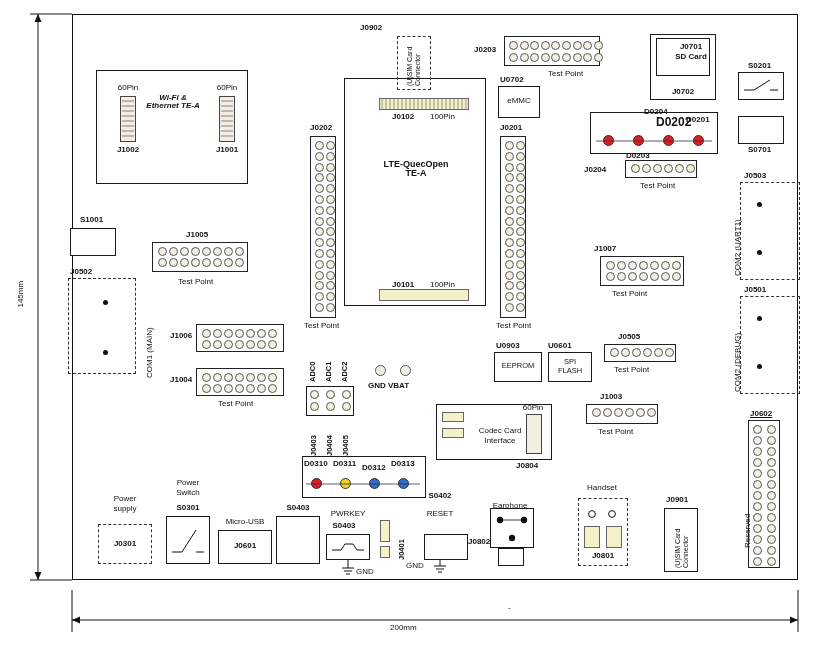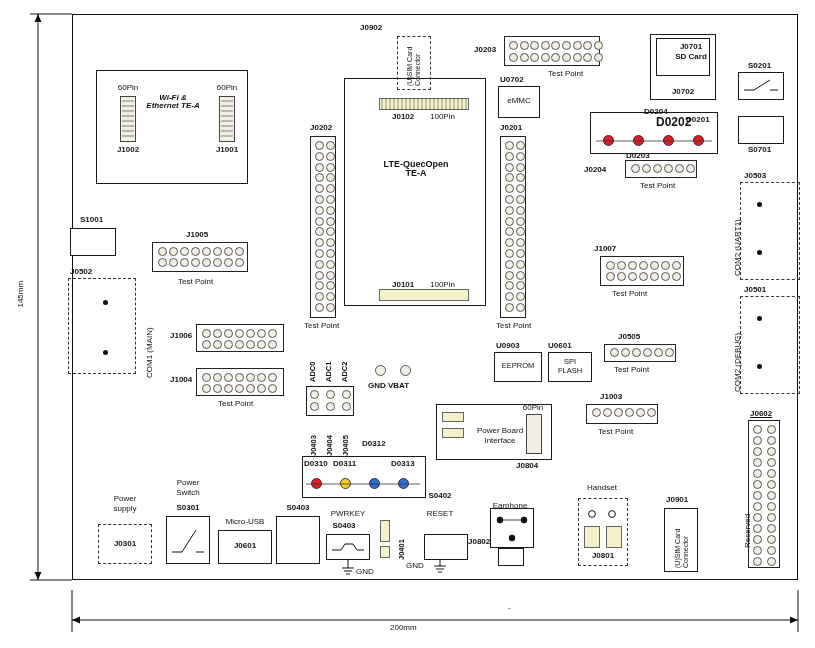--- a/index.html
+++ b/index.html
@@ -251,30 +251,30 @@
   <div class="lbl b" style="left:310px;top:456px;transform:rotate(-90deg);transform-origin:0 0;font-size:7.5px;">J0403</div>
   <div class="lbl b" style="left:326px;top:456px;transform:rotate(-90deg);transform-origin:0 0;font-size:7.5px;">J0404</div>
   <div class="lbl b" style="left:342px;top:456px;transform:rotate(-90deg);transform-origin:0 0;font-size:7.5px;">J0405</div>
   <div class="lbl b" style="left:368px;top:382px;">GND VBAT</div>
   <div class="pad" style="left:375px;top:365px;width:11px;height:11px;"></div>
   <div class="pad" style="left:400px;top:365px;width:11px;height:11px;"></div>
 
   <div class="box" style="left:436px;top:404px;width:116px;height:56px;"></div>
   <div class="conn-yellow" style="left:442px;top:412px;width:22px;height:10px;"></div>
   <div class="conn-yellow" style="left:442px;top:428px;width:22px;height:10px;"></div>
-  <div class="lbl ctr" style="left:454px;top:426px;width:92px;white-space:pre-line;line-height:1.25;">Power Board
+  <div class="lbl ctr" style="left:454px;top:426px;width:92px;white-space:pre-line;line-height:1.25;">Codec Card
 Interface</div>
   <div class="teconn" style="left:526px;top:414px;width:16px;height:40px;"></div>
   <div class="lbl ctr" style="left:513px;top:404px;width:40px;">60Pin</div>
   <div class="lbl b" style="left:516px;top:462px;">J0804</div>
 
   <div class="box" style="left:302px;top:456px;width:124px;height:42px;"></div>
   <div class="lbl b" style="left:304px;top:460px;font-size:8px;">D0310</div>
   <div class="lbl b" style="left:333px;top:460px;font-size:8px;">D0311</div>
-  <div class="lbl b" style="left:362px;top:440px;font-size:8px;">D0312</div>
+  <div class="lbl b" style="left:362px;top:464px;font-size:8px;">D0312</div>
   <div class="lbl b" style="left:391px;top:460px;font-size:8px;">D0313</div>
   <div class="led" id="led-b0" style="left: 311px; top: 478px; width: 11px; height: 11px; background: rgb(224, 27, 36);"></div>
   <div class="led" id="led-b1" style="left: 340px; top: 478px; width: 11px; height: 11px; background: rgb(242, 208, 36);"></div>
   <div class="led" id="led-b2" style="left: 369px; top: 478px; width: 11px; height: 11px; background: rgb(47, 111, 208);"></div>
   <div class="led" id="led-b3" style="left: 398px; top: 478px; width: 11px; height: 11px; background: rgb(47, 111, 208);"></div>
   <svg width="815" height="648" style="pointer-events:none;">
     <line x1="306" y1="484" x2="420" y2="484" stroke="#333" stroke-width="0.8"></line>
   </svg>
 
   <div class="lbl ctr" style="left:98px;top:494px;width:54px;white-space:pre-line;line-height:1.3;">Power

